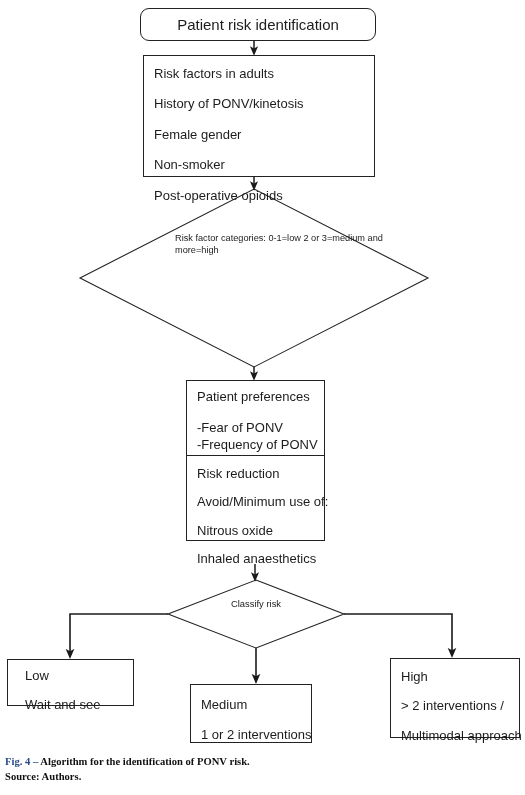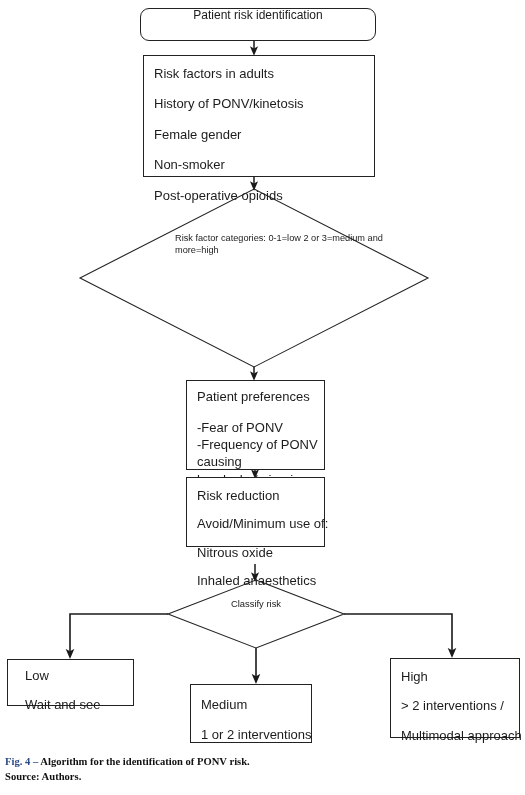--- a/index.html
+++ b/index.html
@@ -43,22 +43,22 @@
     right: 6px;
     top: 0;
   }
   .node .ln {
     display: block;
     white-space: nowrap;
   }
   
   #n-start {
     left: 140px; top: 8px; width: 236px; height: 33px;
-    display: flex; justify-content: center;
-    font-size: 12px;
+    display: flex; align-items: center; justify-content: center;
+    font-size: 15px;
   }
   #n-risk-factors {
     left: 143px; top: 55px; width: 232px; height: 122px;
   }
   #n-risk-factors .ln { margin-bottom: 15.5px; }
   #n-diamond-text {
     position: absolute;
     left: 175px; top: 233px; width: 210px;
     font-size: 9.2px; line-height: 1.28;
     color: #1c1c1c;
@@ -66,21 +66,21 @@
   #n-diamond-text .grp2 { margin-top: 7px; }
 
   #n-prefs {
     left: 186px; top: 380px; width: 139px; height: 90px;
   }
   #n-prefs .ln1 { margin-bottom: 16px; }
   #n-prefs .ln2 { }
   #n-prefs .ln3 { white-space: normal; line-height: 1.35; }
 
   #n-reduction {
-    left: 186px; top: 477px; width: 139px; height: 70px;
+    left: 186px; top: 455px; width: 139px; height: 86px;
   }
   #n-reduction .ln { margin-bottom: 13.5px; }
 
   #d2-text {
     position: absolute;
     left: 196px; top: 598px; width: 120px;
     text-align: center;
     font-size: 9.4px; line-height: 1.32;
   }
 

